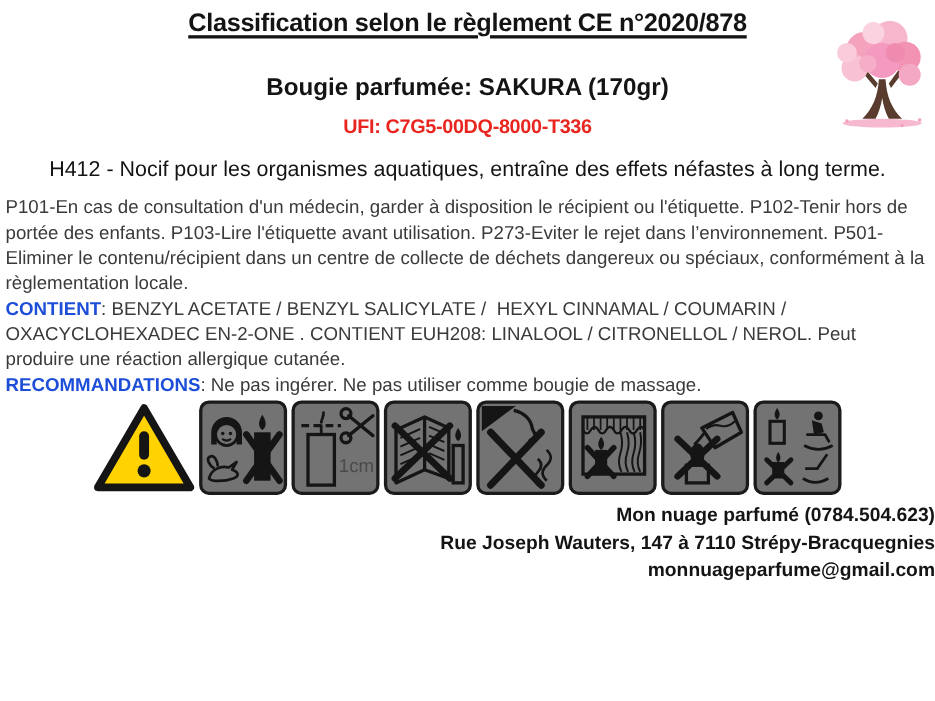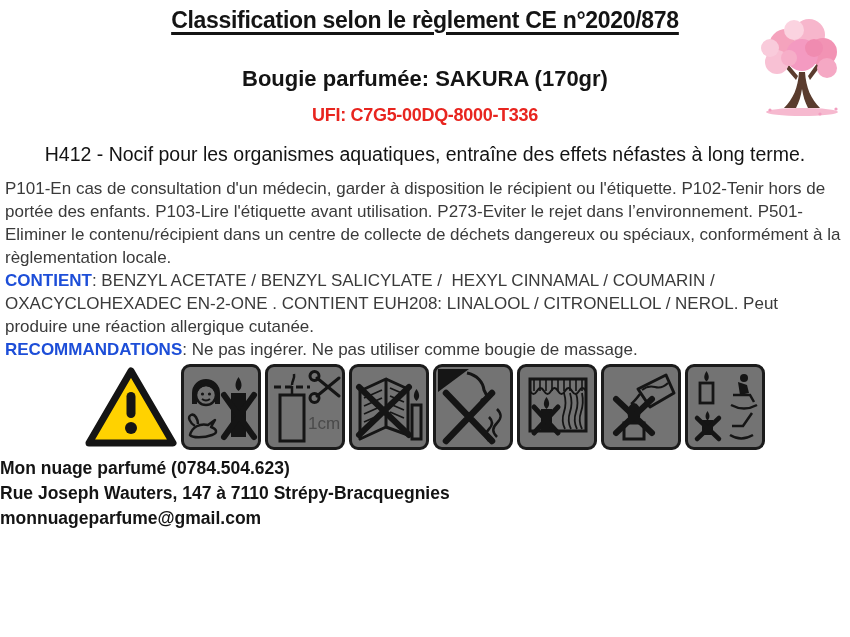--- a/index.html
+++ b/index.html
@@ -66,21 +66,21 @@
     width:74px;height:80px;
     border:3.5px solid #1b1b1b;
     border-radius:9px;
     background:#737373;
     display:flex;align-items:center;justify-content:center;
     flex:0 0 auto;
   }
   .picto-tri{width:92px;height:86px;flex:0 0 auto;display:flex;align-items:center;}
   .footer{
     margin-top:6px;
-    text-align:left;
+    text-align:right;
     font-weight:bold;
     font-size:17.5px;
     line-height:25px;
     color:#141414;
   }
   .tree{
     position:absolute;
     top:12px;right:2px;
     width:92px;height:110px;
   }

